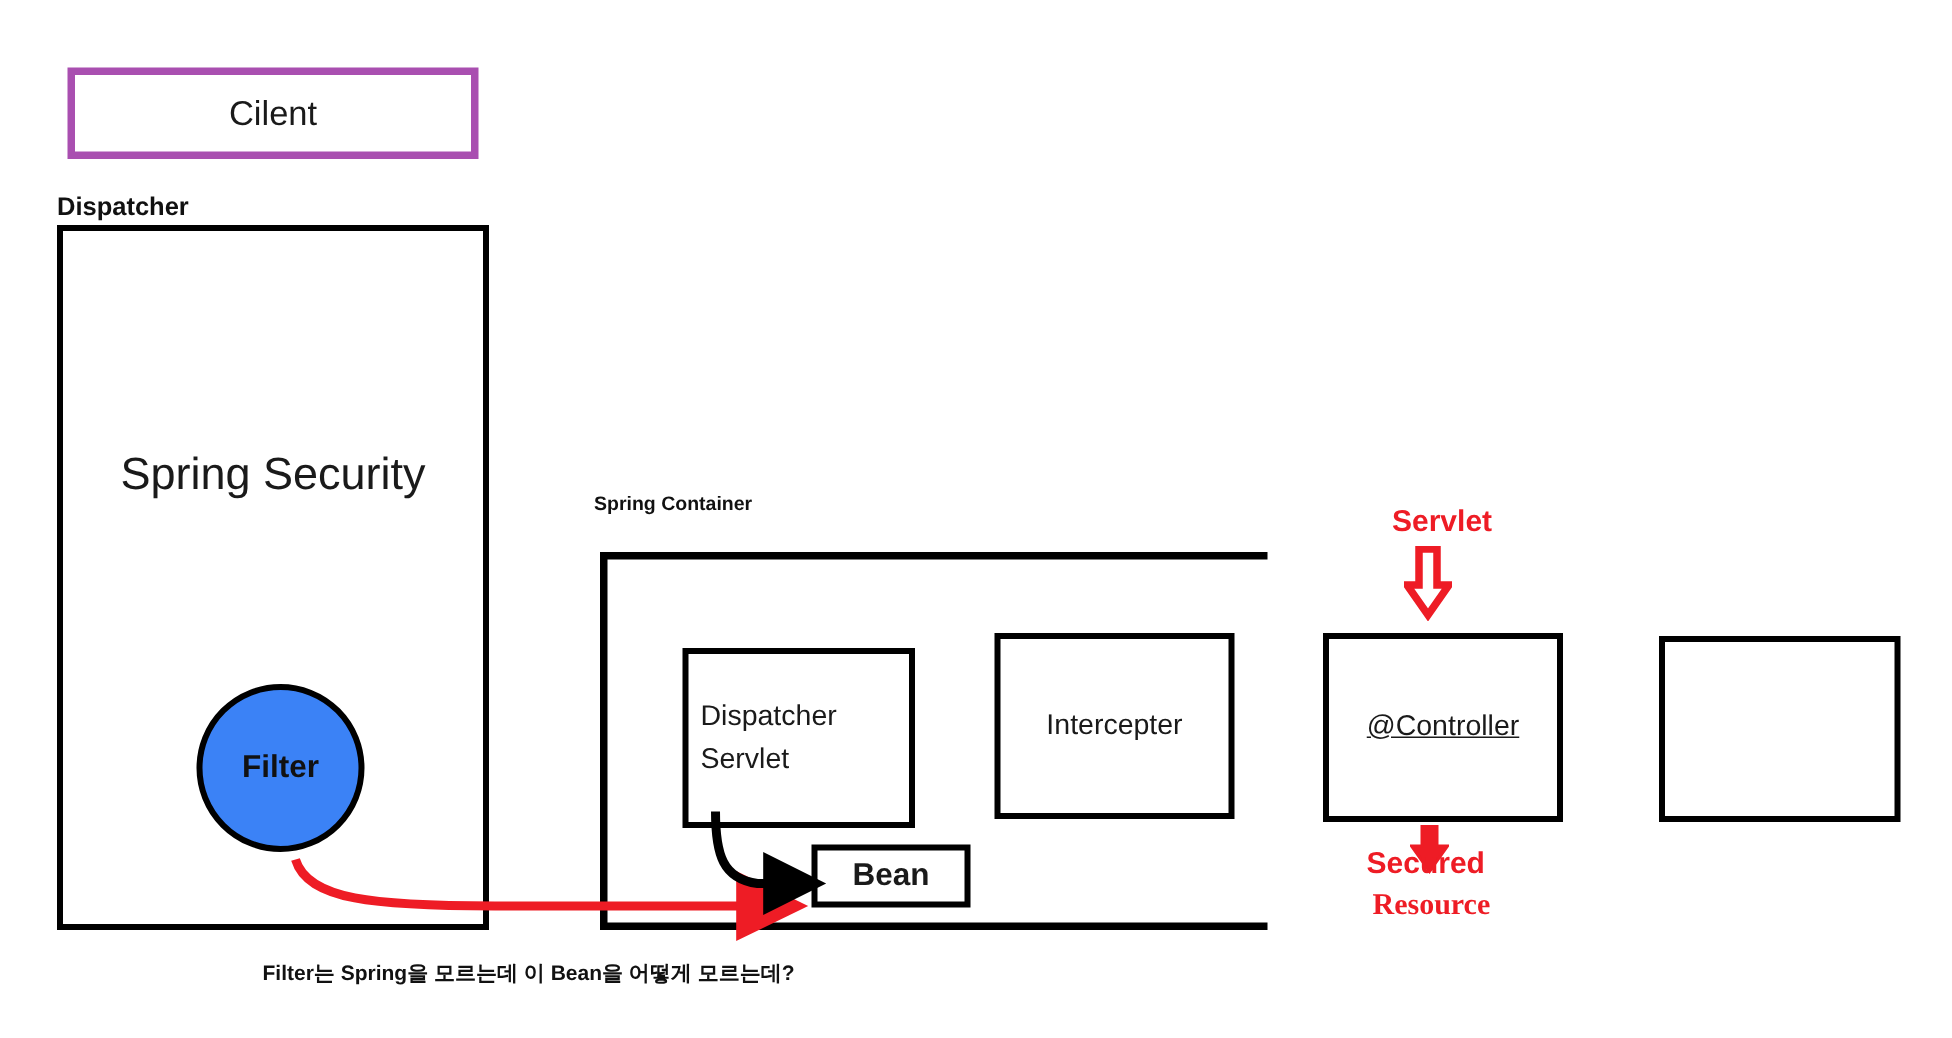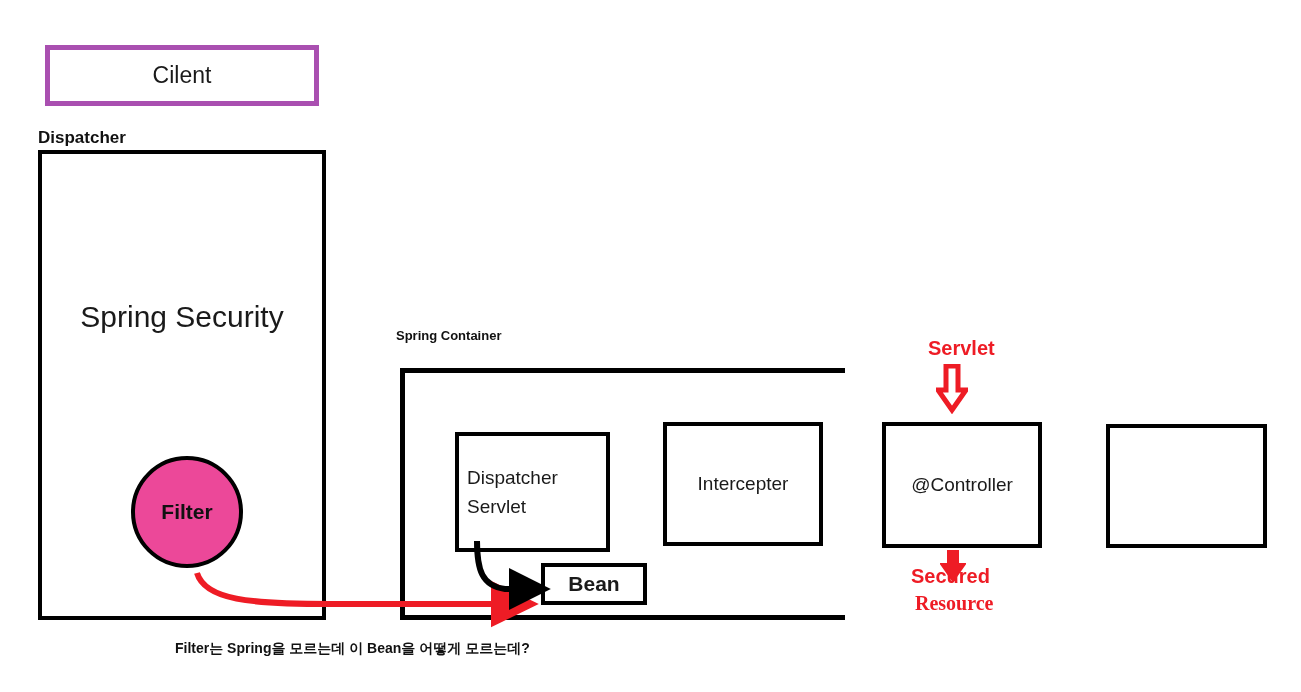--- a/index.html
+++ b/index.html
@@ -77,21 +77,21 @@
   }
 
   #filter-circle {
     position: absolute;
     left: 131px;
     top: 456px;
     width: 104px;
     height: 104px;
     border: 4px solid #000000;
     border-radius: 50%;
-    background: #ec4899;
+    background: #3b82f6;
     display: flex;
     align-items: center;
     justify-content: center;
     font-size: 21px;
     font-weight: 700;
     color: #111111;
   }
 
   #spring-container-label {
     position: absolute;
@@ -147,20 +147,21 @@
     font-size: 21px;
     font-weight: 700;
   }
 
   #controller-box {
     left: 882px;
     top: 422px;
     width: 160px;
     height: 126px;
     font-size: 19px;
+    text-decoration: underline;
   }
 
   #empty-box {
     left: 1106px;
     top: 424px;
     width: 161px;
     height: 124px;
   }
 
   

